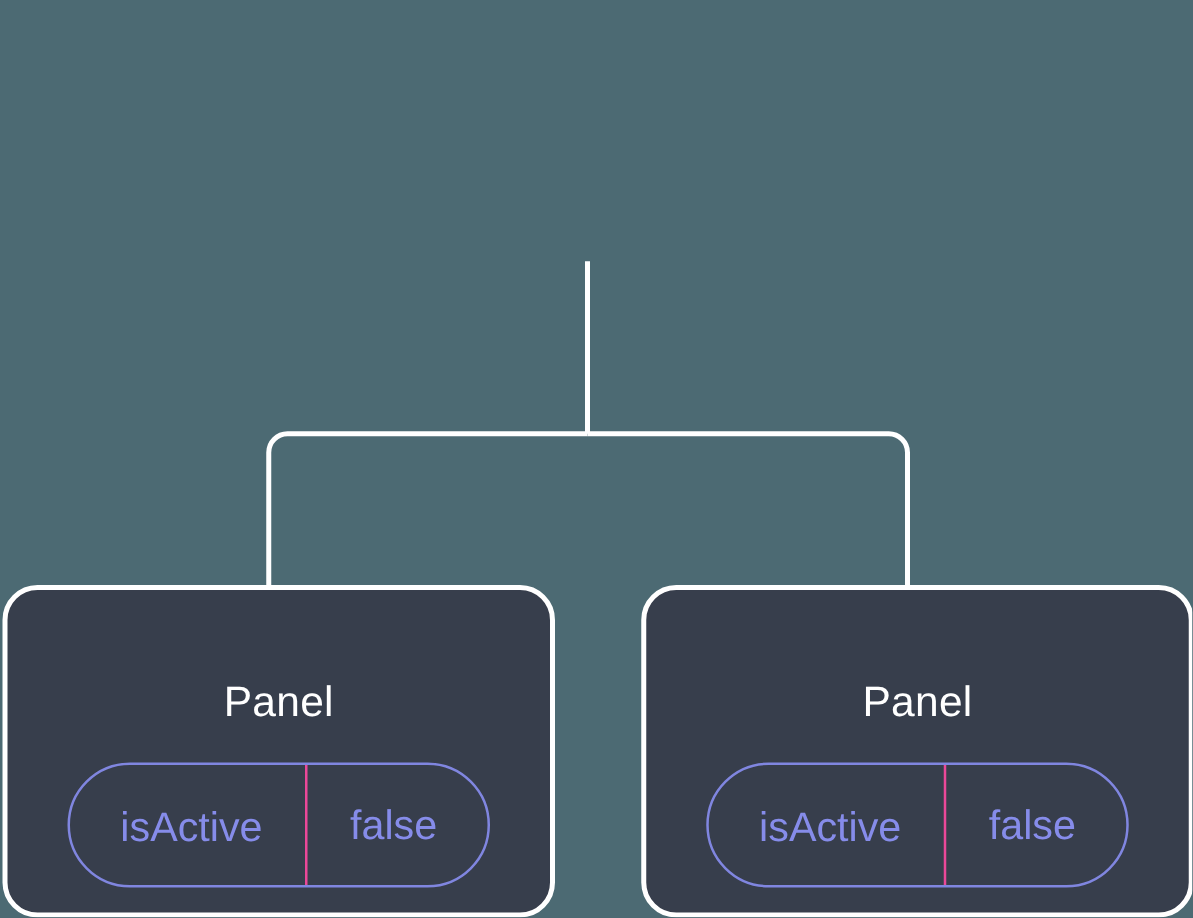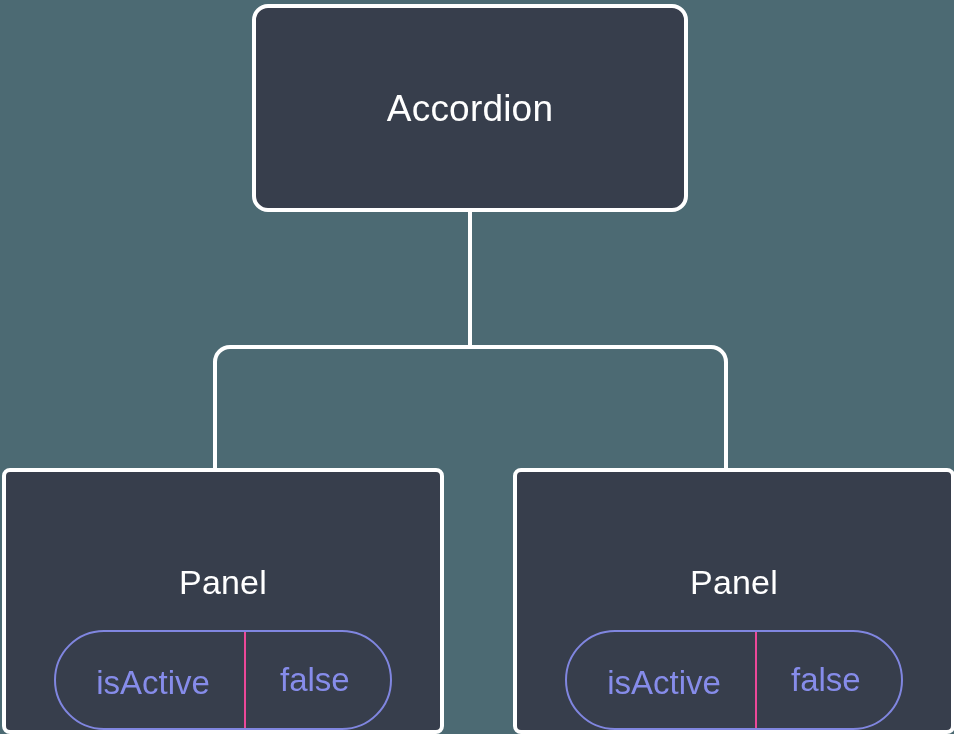--- a/index.html
+++ b/index.html
@@ -50,22 +50,22 @@
   .node.root .node-title {
     font-size: 37px;
     line-height: 1;
   }
 
   
   .node.child {
     width: 442px;
     height: 266px;
     top: 468px;
-    justify-content: flex-end;
-    border-radius: 8px;
+    justify-content: center;
+    border-radius: 28px;
   }
   .node.child.left  { left: 2px; }
   .node.child.right { left: 513px; }
 
   .node-title {
     color: #ffffff;
     font-size: 34px;
     font-weight: 400;
     letter-spacing: 0.2px;
     white-space: nowrap;
@@ -110,23 +110,20 @@
 
   <svg id="connectors" viewBox="0 0 954 734" width="954" height="734" aria-hidden="true">
 
     <path d="M 470 209 L 470 347" fill="none" stroke="#ffffff" stroke-width="4" stroke-linecap="butt"></path>
 
     <path d="M 470 347 L 230 347 A 15 15 0 0 0 215 362 L 215 470" fill="none" stroke="#ffffff" stroke-width="4" stroke-linecap="butt"></path>
 
     <path d="M 470 347 L 711 347 A 15 15 0 0 1 726 362 L 726 470" fill="none" stroke="#ffffff" stroke-width="4" stroke-linecap="butt"></path>
   </svg>
 
-  <div class="node root">
-    <div class="node-title">Accordion</div>
-  </div>
 
   <div class="node child left">
     <div class="node-title">Panel</div>
     <div class="state-pill">
       <div class="pill-key">isActive</div>
       <div class="pill-value">false</div>
     </div>
   </div>
 
   <div class="node child right">

